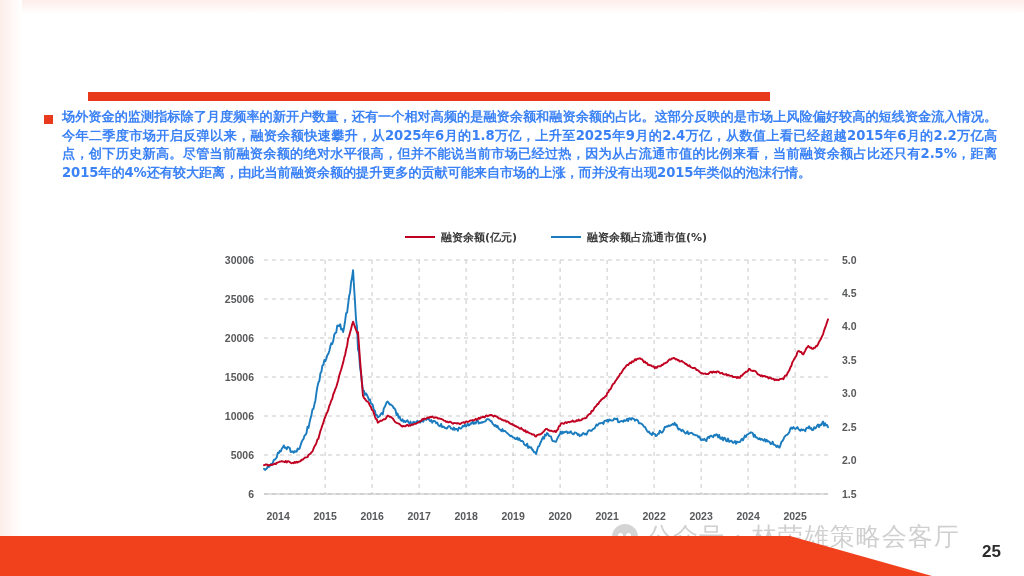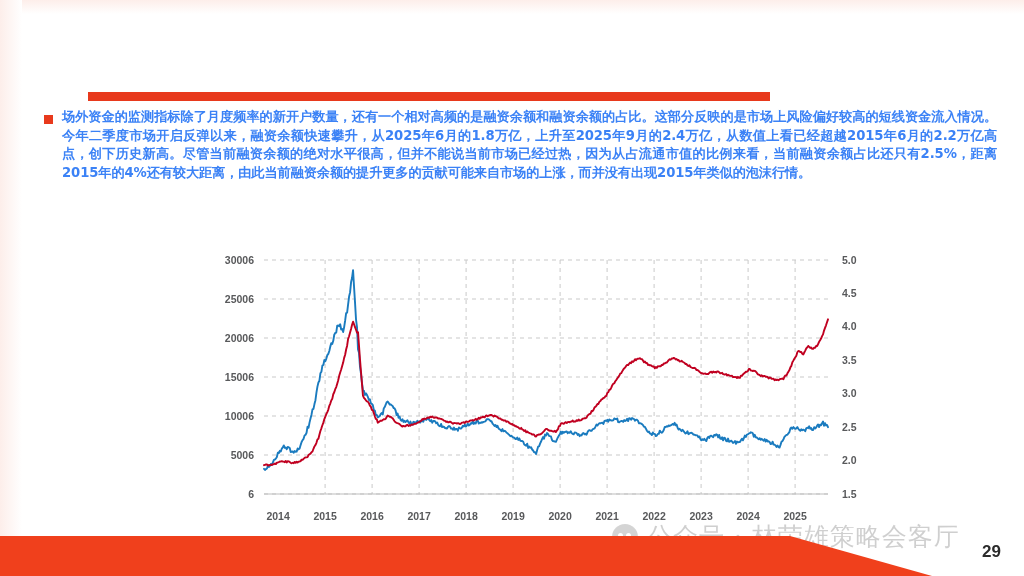--- a/index.html
+++ b/index.html
@@ -87,20 +87,30 @@
 
   <div class="title-rule"></div>
 
   <div class="bullet-row">
     <span class="bullet-mark"></span>
     <div class="body-text">场外资金的监测指标除了月度频率的新开户数量，还有一个相对高频的是融资余额和融资余额的占比。这部分反映的是市场上风险偏好较高的短线资金流入情况。今年二季度市场开启反弹以来，融资余额快速攀升，从2025年6月的1.8万亿，上升至2025年9月的2.4万亿，从数值上看已经超越2015年6月的2.2万亿高点，创下历史新高。尽管当前融资余额的绝对水平很高，但并不能说当前市场已经过热，因为从占流通市值的比例来看，当前融资余额占比还只有2.5%，距离2015年的4%还有较大距离，由此当前融资余额的提升更多的贡献可能来自市场的上涨，而并没有出现2015年类似的泡沫行情。</div>
   </div>
 
   <div class="chart-wrap">
 
+    <div class="legend">
+      <div class="legend-item">
+        <span class="legend-swatch" style="background: rgb(192, 0, 32);"></span>
+        <span class="legend-label">融资余额(亿元)</span>
+      </div>
+      <div class="legend-item">
+        <span class="legend-swatch" style="background: rgb(26, 123, 191);"></span>
+        <span class="legend-label">融资余额占流通市值(%)</span>
+      </div>
+    </div>
 
     <div class="plot-holder">
       <svg id="chart-svg" width="700" height="280" viewBox="0 0 700 280">
           <line x1="58" y1="242" x2="622" y2="242" stroke="#c9c9c9" stroke-width="1" stroke-dasharray="4,4"></line>
           <text x="48" y="245.6" class="axis-txt left">6</text>
           <line x1="58" y1="203" x2="622" y2="203" stroke="#c9c9c9" stroke-width="1" stroke-dasharray="4,4"></line>
           <text x="48" y="206.6" class="axis-txt left">5006</text>
           <line x1="58" y1="164" x2="622" y2="164" stroke="#c9c9c9" stroke-width="1" stroke-dasharray="4,4"></line>
           <text x="48" y="167.6" class="axis-txt left">10006</text>
           <line x1="58" y1="125" x2="622" y2="125" stroke="#c9c9c9" stroke-width="1" stroke-dasharray="4,4"></line>
@@ -150,15 +160,15 @@
   </div>
 
   <div class="watermark">
     <span class="wm-icon"></span>
     <span class="wm-text">公众号 · 林荣雄策略会客厅</span>
   </div>
 
   <div class="footer-bar">
     <div class="footer-shape"></div>
   </div>
-  <div class="page-no">29</div>
+  <div class="page-no">25</div>
 
 </div>
 
 </body></html>

